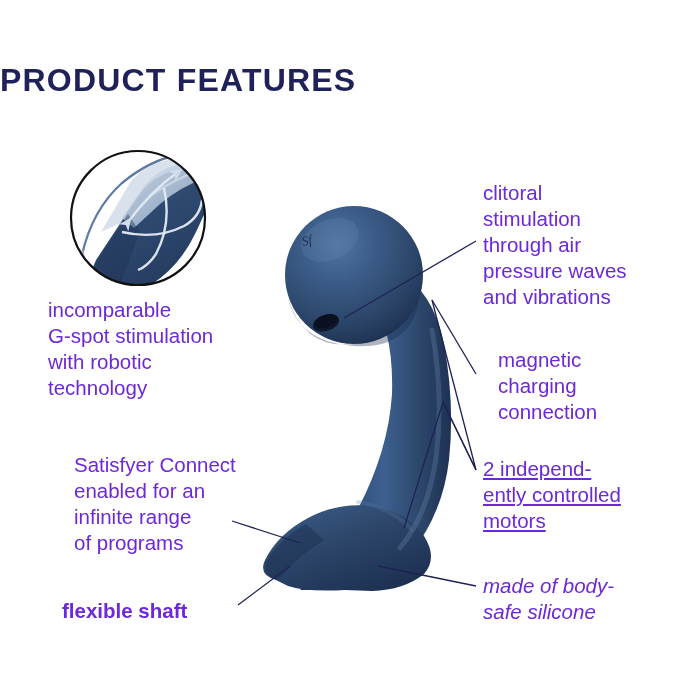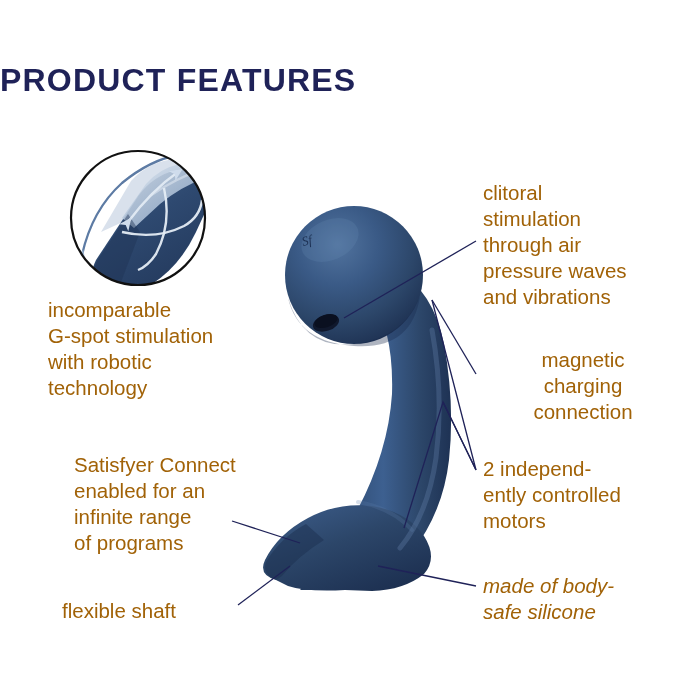--- a/index.html
+++ b/index.html
@@ -26,36 +26,36 @@
     font-family: "Liberation Sans", sans-serif;
     font-weight: bold;
     font-size: 32px;
     letter-spacing: 1.2px;
     color: #1f2258;
   }
 
   
   .feature-text {
     position: absolute;
-    color: #a16207;
+    color: #6d28d9;
     font-family: "Liberation Sans", sans-serif;
     font-size: 20.5px;
     line-height: 26px;
     font-weight: 400;
     white-space: pre-line;
   }
   .left-text  { text-align: left; }
   .right-text { text-align: left; }
 
   #feat-gspot    { left: 48px;  top: 297px; width: 215px; }
   #feat-connect  { left: 74px;  top: 452px; width: 215px; }
-  #feat-shaft    { left: 62px;  top: 598px; width: 215px; }
+  #feat-shaft    { left: 62px;  top: 598px; width: 215px; font-weight: bold; }
   #feat-clitoral { left: 483px; top: 180px; width: 200px; }
-  #feat-magnetic { left: 483px; top: 347px; width: 200px; text-align: center; }
-  #feat-motors   { left: 483px; top: 456px; width: 200px; }
+  #feat-magnetic { left: 498px; top: 347px; width: 200px; }
+  #feat-motors   { left: 483px; top: 456px; width: 200px; text-decoration: underline; }
   #feat-silicone { left: 483px; top: 573px; width: 200px; font-style: italic; }
 
   
   #art {
     position: absolute;
     left: 0;
     top: 0;
     width: 700px;
     height: 700px;
     pointer-events: none;

